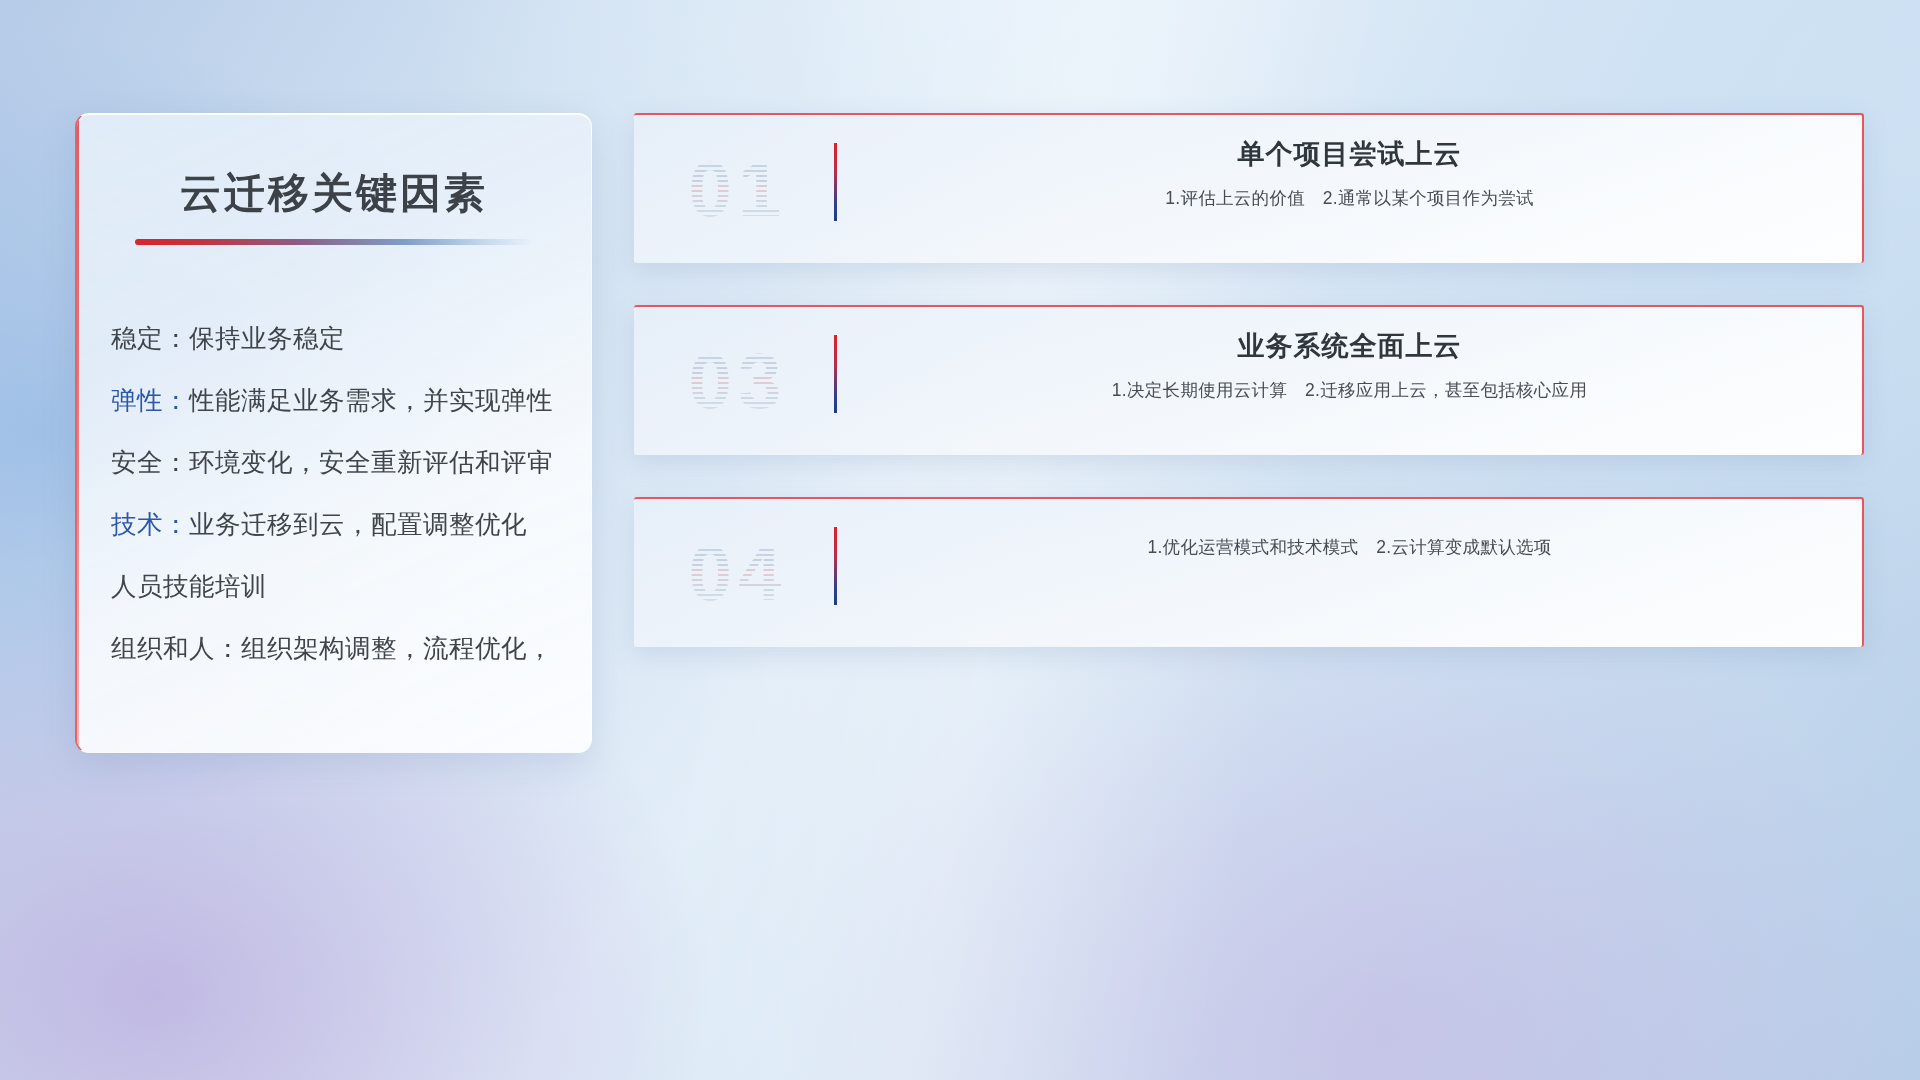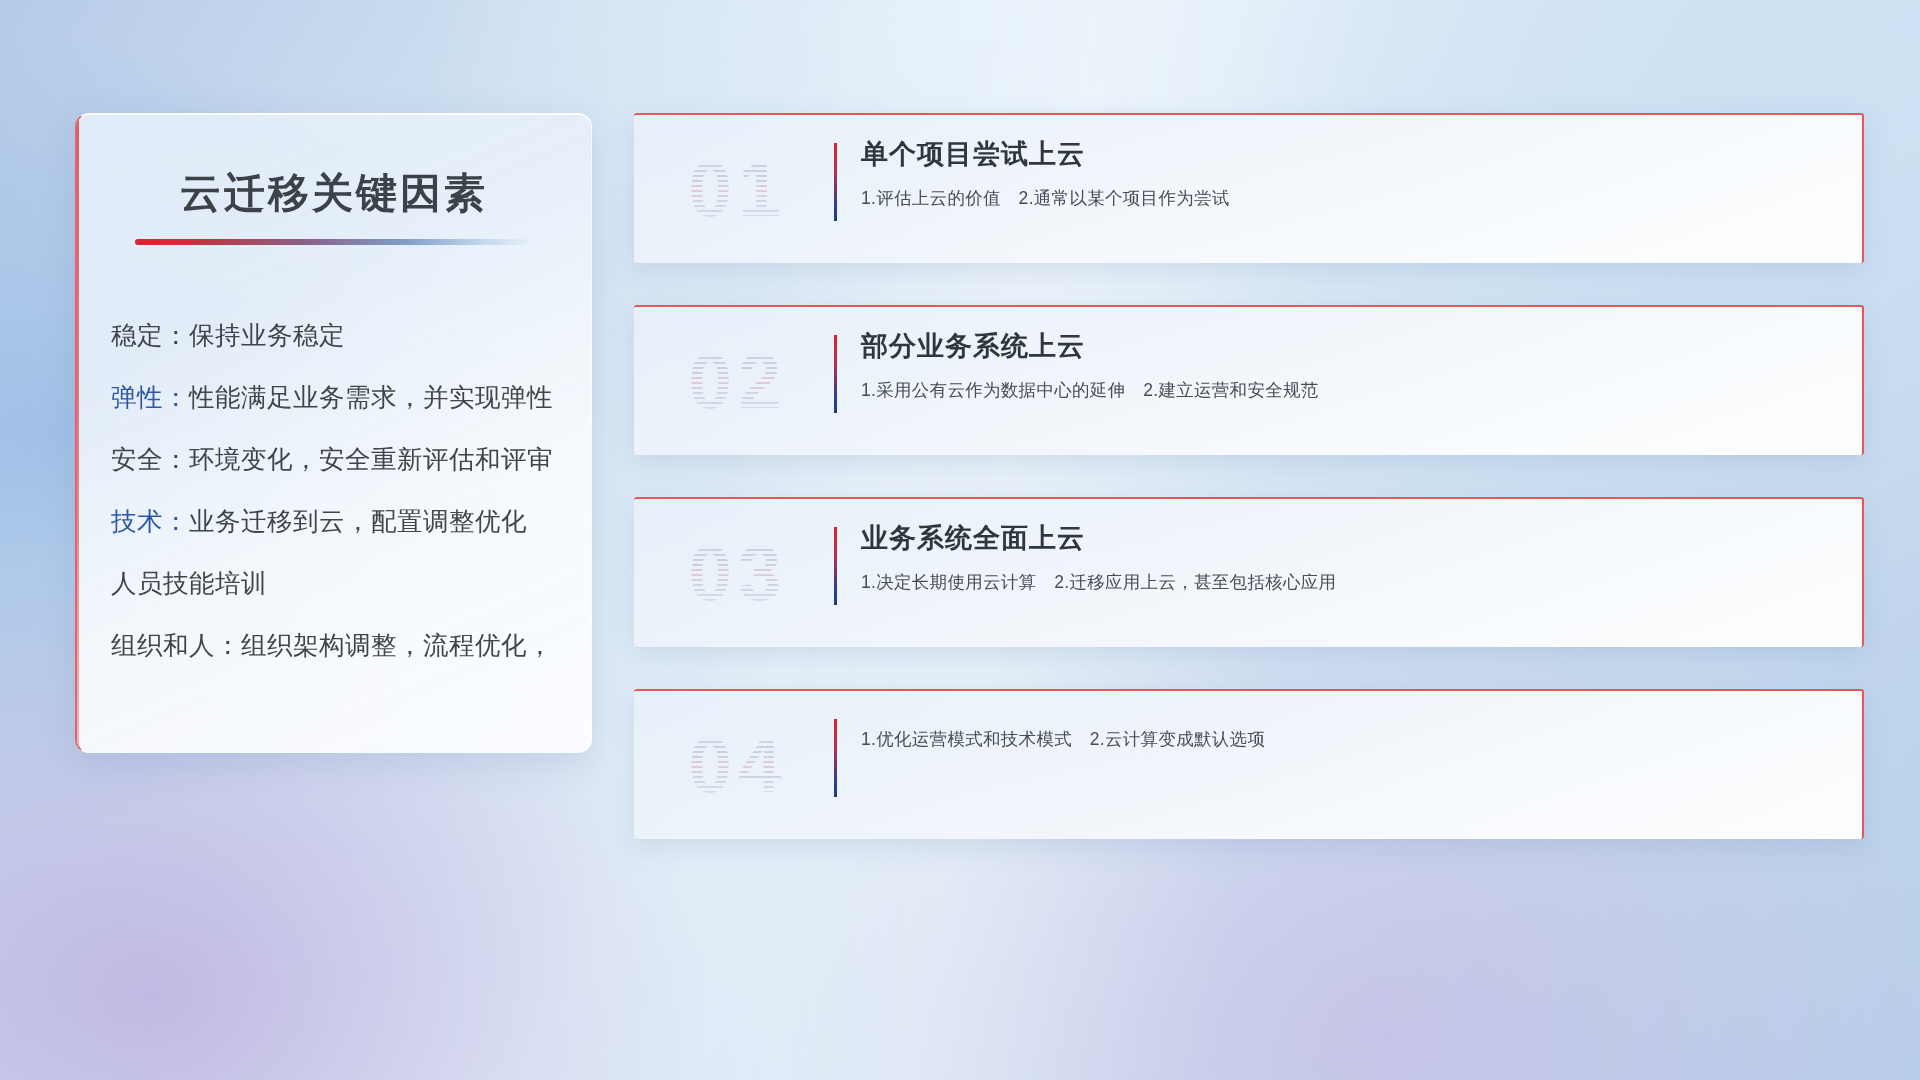--- a/index.html
+++ b/index.html
@@ -78,21 +78,20 @@
     margin: 18px auto 0 auto;
     width: 398px;
     height: 6px;
     border-radius: 3px;
     background: linear-gradient(90deg, #d8242f 0%, #c2343f 16%, #8a5f86 42%, #7f9fc9 68%, #c4d9ee 88%, rgba(214,230,244,0) 100%);
   }
 
   .bullets {
     margin: 62px 0 0 0;
     padding: 0 34px 0 34px;
-    font-family: Liberation Mono, monospace;
   }
   .bullet {
     font-size: 25.5px;
     line-height: 62px;
     color: #3f4549;
     white-space: nowrap;
     letter-spacing: 0.5px;
   }
   .bullet .lbl { color: #3f4549; }
   .bullet .lbl.blue { color: #2c57a8; }
@@ -159,21 +158,21 @@
 
   .card-divider {
     position: absolute;
     left: 200px;
     top: 28px;
     width: 3px;
     height: 78px;
     background: linear-gradient(180deg, #e01f2a 0%, #b03050 40%, #2a3f8f 80%, #1f3c86 100%);
   }
 
-  .card-body { position: absolute; left: 227px; top: 22px; right: 24px; }
+  .card-body { position: absolute; left: 227px; top: 22px; right: 24px; text-align: center; }
   .card-title {
     font-size: 27px;
     font-weight: bold;
     color: #2f363c;
     letter-spacing: 1px;
     line-height: 1.3;
   }
   .card-sub {
     margin-top: 14px;
     font-size: 17.5px;
@@ -229,30 +228,20 @@
       <div class="card-num">
         <span class="ghost">01</span>
       </div>
       <div class="card-divider"></div>
       <div class="card-body">
         <div class="card-title">单个项目尝试上云</div>
         <div class="card-sub">1.评估上云的价值　2.通常以某个项目作为尝试</div>
       </div>
     </article>
 
-    <article class="card">
-      <div class="card-num">
-        <span class="ghost">02</span>
-      </div>
-      <div class="card-divider"></div>
-      <div class="card-body">
-        <div class="card-title">部分业务系统上云</div>
-        <div class="card-sub">1.采用公有云作为数据中心的延伸　2.建立运营和安全规范</div>
-      </div>
-    </article>
 
     <article class="card">
       <div class="card-num">
         <span class="ghost">03</span>
       </div>
       <div class="card-divider"></div>
       <div class="card-body">
         <div class="card-title">业务系统全面上云</div>
         <div class="card-sub">1.决定长期使用云计算　2.迁移应用上云，甚至包括核心应用</div>
       </div>

